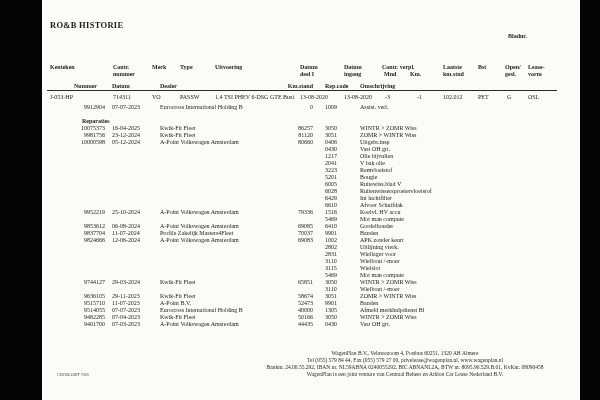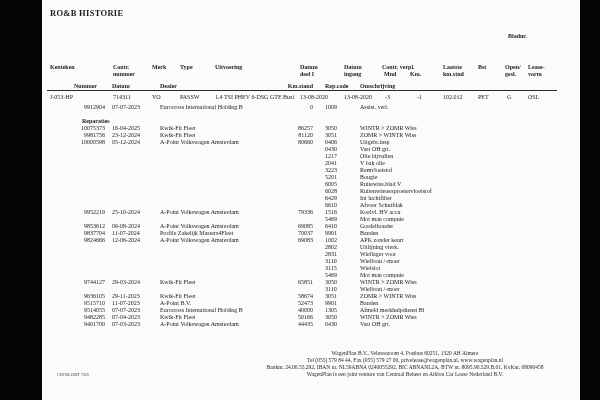--- a/index.html
+++ b/index.html
@@ -32,21 +32,21 @@
   .formcode{position:absolute;left:57px;top:372px;font-size:4.5px;color:#444;}
 </style>
 </head>
 <body>
 
 <div class="screen">
   <div class="page"></div>
   <div class="edge left"></div>
   <div class="edge right"></div>
 
-  <div class="abs title" style="left:50px;top:8px;">RO&amp;B HISTORIE</div>
+  <div class="abs title" style="left:50px;top:20px;">RO&amp;B HISTORIE</div>
   <div class="abs h" style="left:508px;top:33px;">Bladnr.</div>
 
   <div class="abs h" style="left:50px;top:64px;">Kenteken</div>
   <div class="abs h" style="left:113px;top:64px;">Contr.</div>
   <div class="abs h" style="left:113px;top:71px;">nummer</div>
   <div class="abs h" style="left:152px;top:64px;">Merk</div>
   <div class="abs h" style="left:180px;top:64px;">Type</div>
   <div class="abs h" style="left:215px;top:64px;">Uitvoering</div>
   <div class="abs h" style="left:300px;top:64px;">Datum</div>
   <div class="abs h" style="left:300px;top:71px;">deel I</div>

